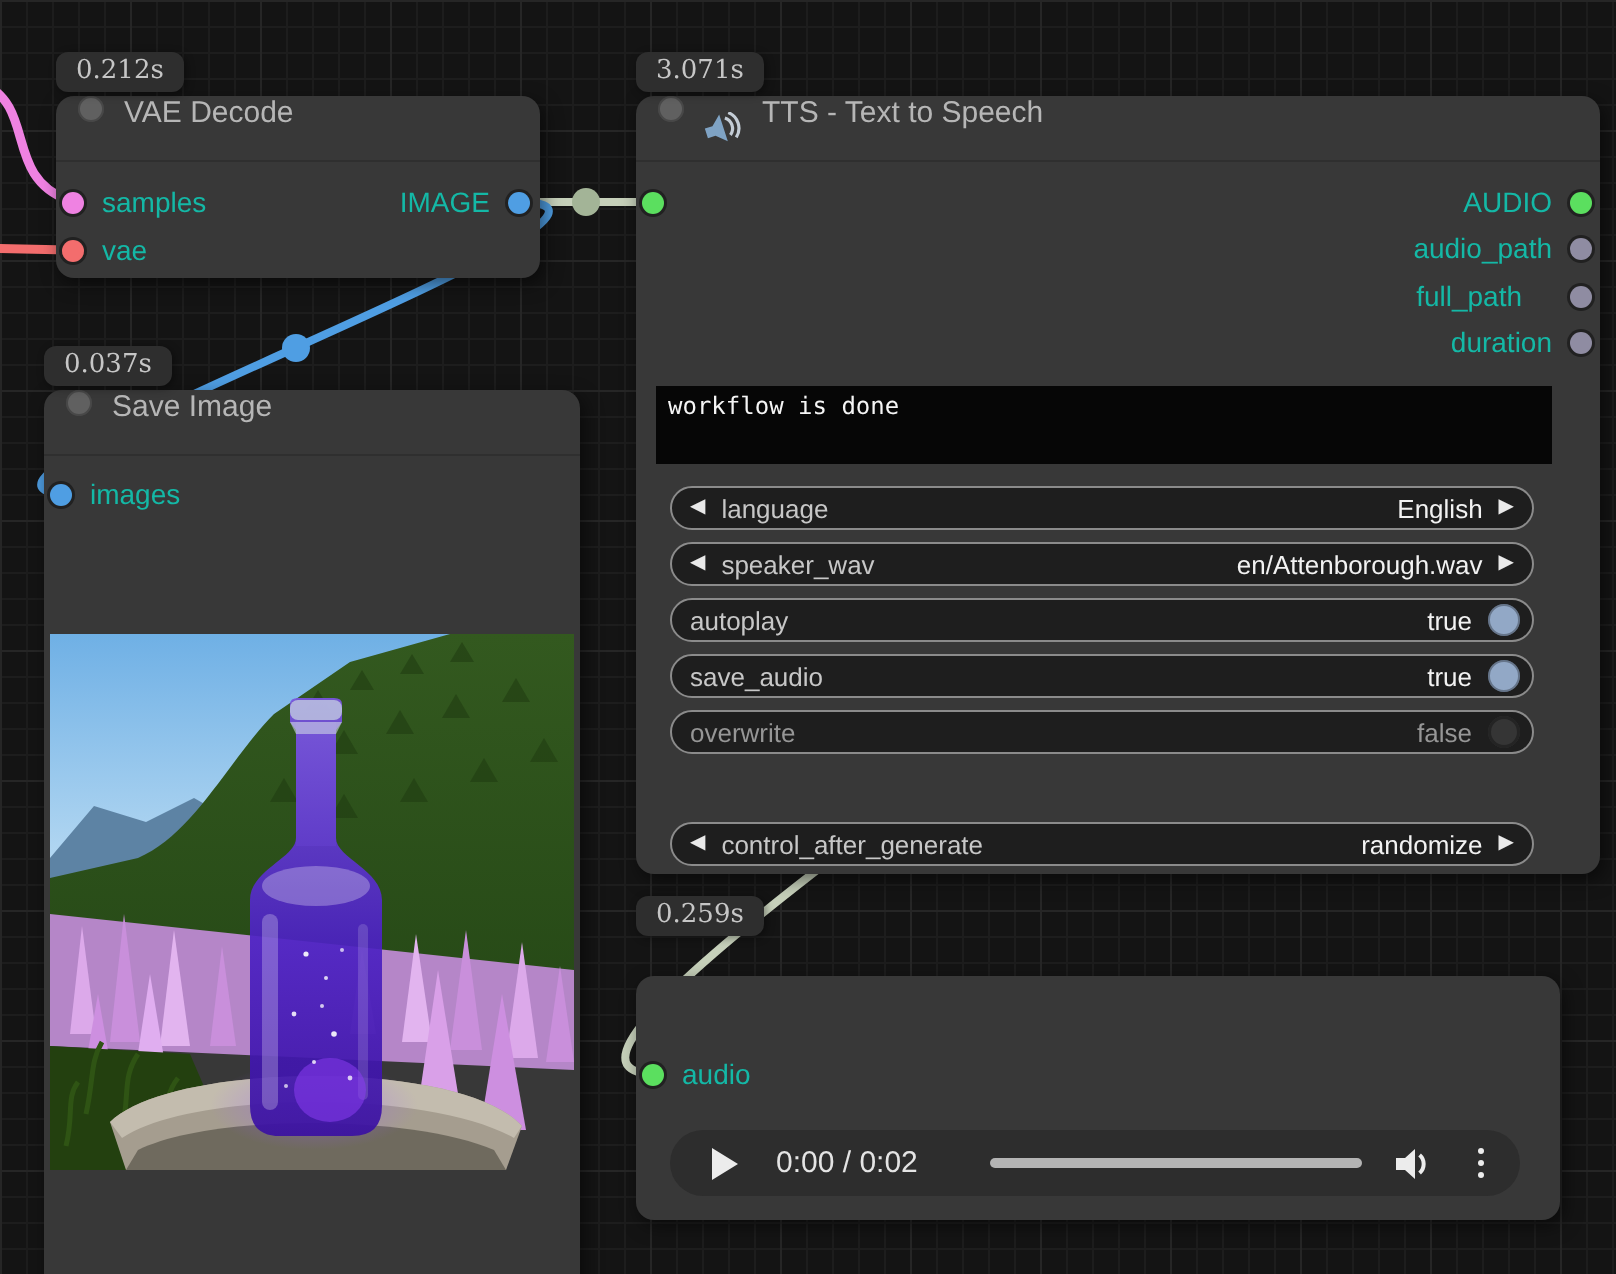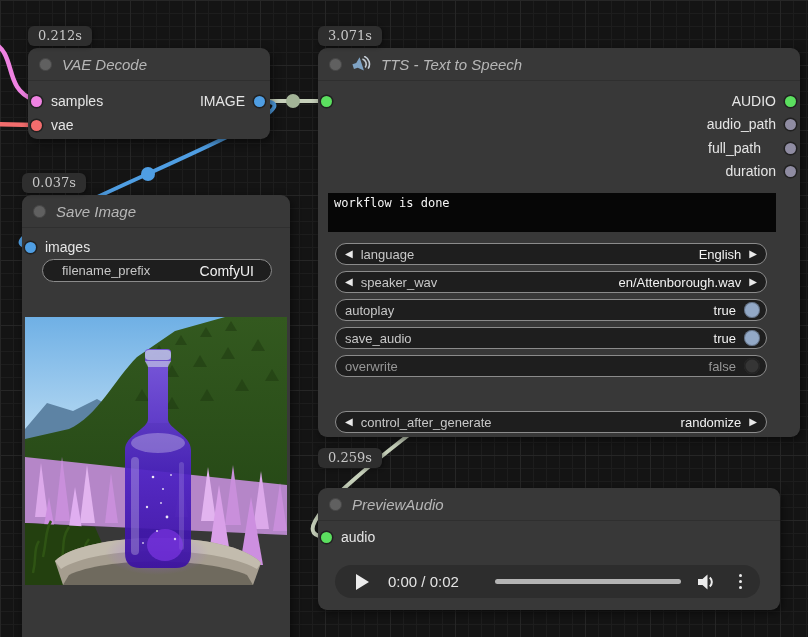--- a/index.html
+++ b/index.html
@@ -13,33 +13,33 @@
       linear-gradient(to bottom, #1d1d1d 1px, transparent 1px);
     background-size:65px 65px,65px 65px,13px 13px,13px 13px;
     font-family:"Liberation Sans", sans-serif;
   }
   #wires{position:absolute;left:0;top:0;z-index:1;}
   .node{
     position:absolute;background:#383838;border-radius:9px;z-index:2;
     box-shadow:2px 3px 9px rgba(0,0,0,.5);
   }
   .nheader{
-    position:absolute;top:0;left:0;right:0;height:33px;display:flex;align-items:center;
-    gap:10px;padding:0 11px;border-bottom:1px solid rgba(0,0,0,.15);box-sizing:border-box;font-style:italic;
+    position:absolute;top:0;left:0;right:0;height:33px;display:flex;
+    gap:10px;padding:0 11px;border-bottom:1px solid rgba(0,0,0,.15);box-sizing:border-box;
   }
   .cdot{width:13px;height:13px;border-radius:50%;background:#606060;box-shadow:inset 0 0 0 1px rgba(0,0,0,.25);flex:0 0 auto;}
   .ntitle{font-size:15px;color:#b6b6b6;white-space:nowrap;}
   .badge{
     position:absolute;z-index:3;background:#2e2e2e;border-radius:6px;padding:2px 10px 3px;
     font-family:"DejaVu Serif", serif;font-size:13px;color:#c6c6c6;box-shadow:1px 1px 4px rgba(0,0,0,.4);
   }
   .port{position:absolute;display:flex;align-items:center;gap:9px;height:20px;}
   .port.out{flex-direction:row-reverse;}
   .pdot{width:11px;height:11px;border-radius:50%;box-shadow:0 0 0 1.5px rgba(15,15,15,.55);flex:0 0 auto;}
-  .plabel{font-size:14px;color:#e5e5e5;white-space:nowrap;}
+  .plabel{font-size:14px;color:#14b8a6;white-space:nowrap;}
   .widget{
     position:absolute;height:22px;background:#1e1e1e;border:1px solid #8b8b8b;border-radius:12px;
     display:flex;align-items:center;box-sizing:border-box;padding:0 9px;gap:8px;font-size:13px;
   }
   .warrow{color:#e9e9e9;font-size:10px;line-height:1;flex:0 0 auto;}
   .wlabel{color:#c7c7c7;white-space:nowrap;}
   .wvalue{color:#f2f2f2;margin-left:auto;white-space:nowrap;}
   .tdot{width:16px;height:16px;border-radius:50%;background:#92a8c6;box-shadow:inset 0 0 0 1px rgba(0,0,0,.3);flex:0 0 auto;margin-right:-3px;}
   .widget.off .wlabel,.widget.off .wvalue{color:#969696;}
   .widget.off .tdot{background:#353535;box-shadow:inset 0 0 0 1.5px #242424;}
@@ -171,24 +171,20 @@
   </div>
 
   <div class="node" style="left:22px;top:195px;width:268px;height:482px;">
     <div class="nheader">
       <span class="cdot"></span>
       <span class="ntitle">Save Image</span>
     </div>
     <div class="port" style="left:3px;top:42px;">
       <span class="pdot" style="background: rgb(79, 158, 227);"></span>
       <span class="plabel">images</span>
-    </div>
-    <div class="widget" style="left:20px;top:64px;width:230px;height:23px;">
-      <span class="wlabel" style="margin-left:10px;">filename_prefix</span>
-      <span class="wvalue" style="margin-right:8px;font-size:14px;">ComfyUI</span>
     </div>
 
     <svg class="imgpreview" style="left:3px;top:122px;" width="262" height="268" viewBox="0 0 262 268">
       <defs>
         <linearGradient id="sky" x1="0" y1="0" x2="0" y2="1">
           <stop offset="0" stop-color="#6fb0e5"></stop>
             <stop offset="1" stop-color="#c9e4f6"></stop>
         </linearGradient>
         <linearGradient id="forest" x1="0" y1="0" x2="0" y2="1">
           <stop offset="0" stop-color="#33591f"></stop>
@@ -258,24 +254,20 @@
         <circle cx="142" cy="200" r="1.4" opacity=".9"></circle>
           <circle cx="132" cy="214" r="1" opacity=".8"></circle>
         <circle cx="150" cy="222" r="1.2" opacity=".75"></circle>
           <circle cx="118" cy="226" r="1" opacity=".7"></circle>
         <circle cx="136" cy="186" r="1" opacity=".75"></circle>
       </g>
     </svg>
   </div>
 
   <div class="node" style="left:318px;top:488px;width:462px;height:122px;">
-    <div class="nheader">
-      <span class="cdot"></span>
-      <span class="ntitle">PreviewAudio</span>
-    </div>
     <div class="port" style="left:3px;top:39px;">
       <span class="pdot" style="background: rgb(91, 223, 95);"></span>
       <span class="plabel">audio</span>
     </div>
     <div class="player" style="left:17px;top:77px;width:425px;height:33px;">
       <span class="playbtn"></span>
       <span class="ptime">0:00 / 0:02</span>
       <span class="ptrack"></span>
       <span class="pvol">
         <svg width="20" height="18" viewBox="0 0 20 18">

